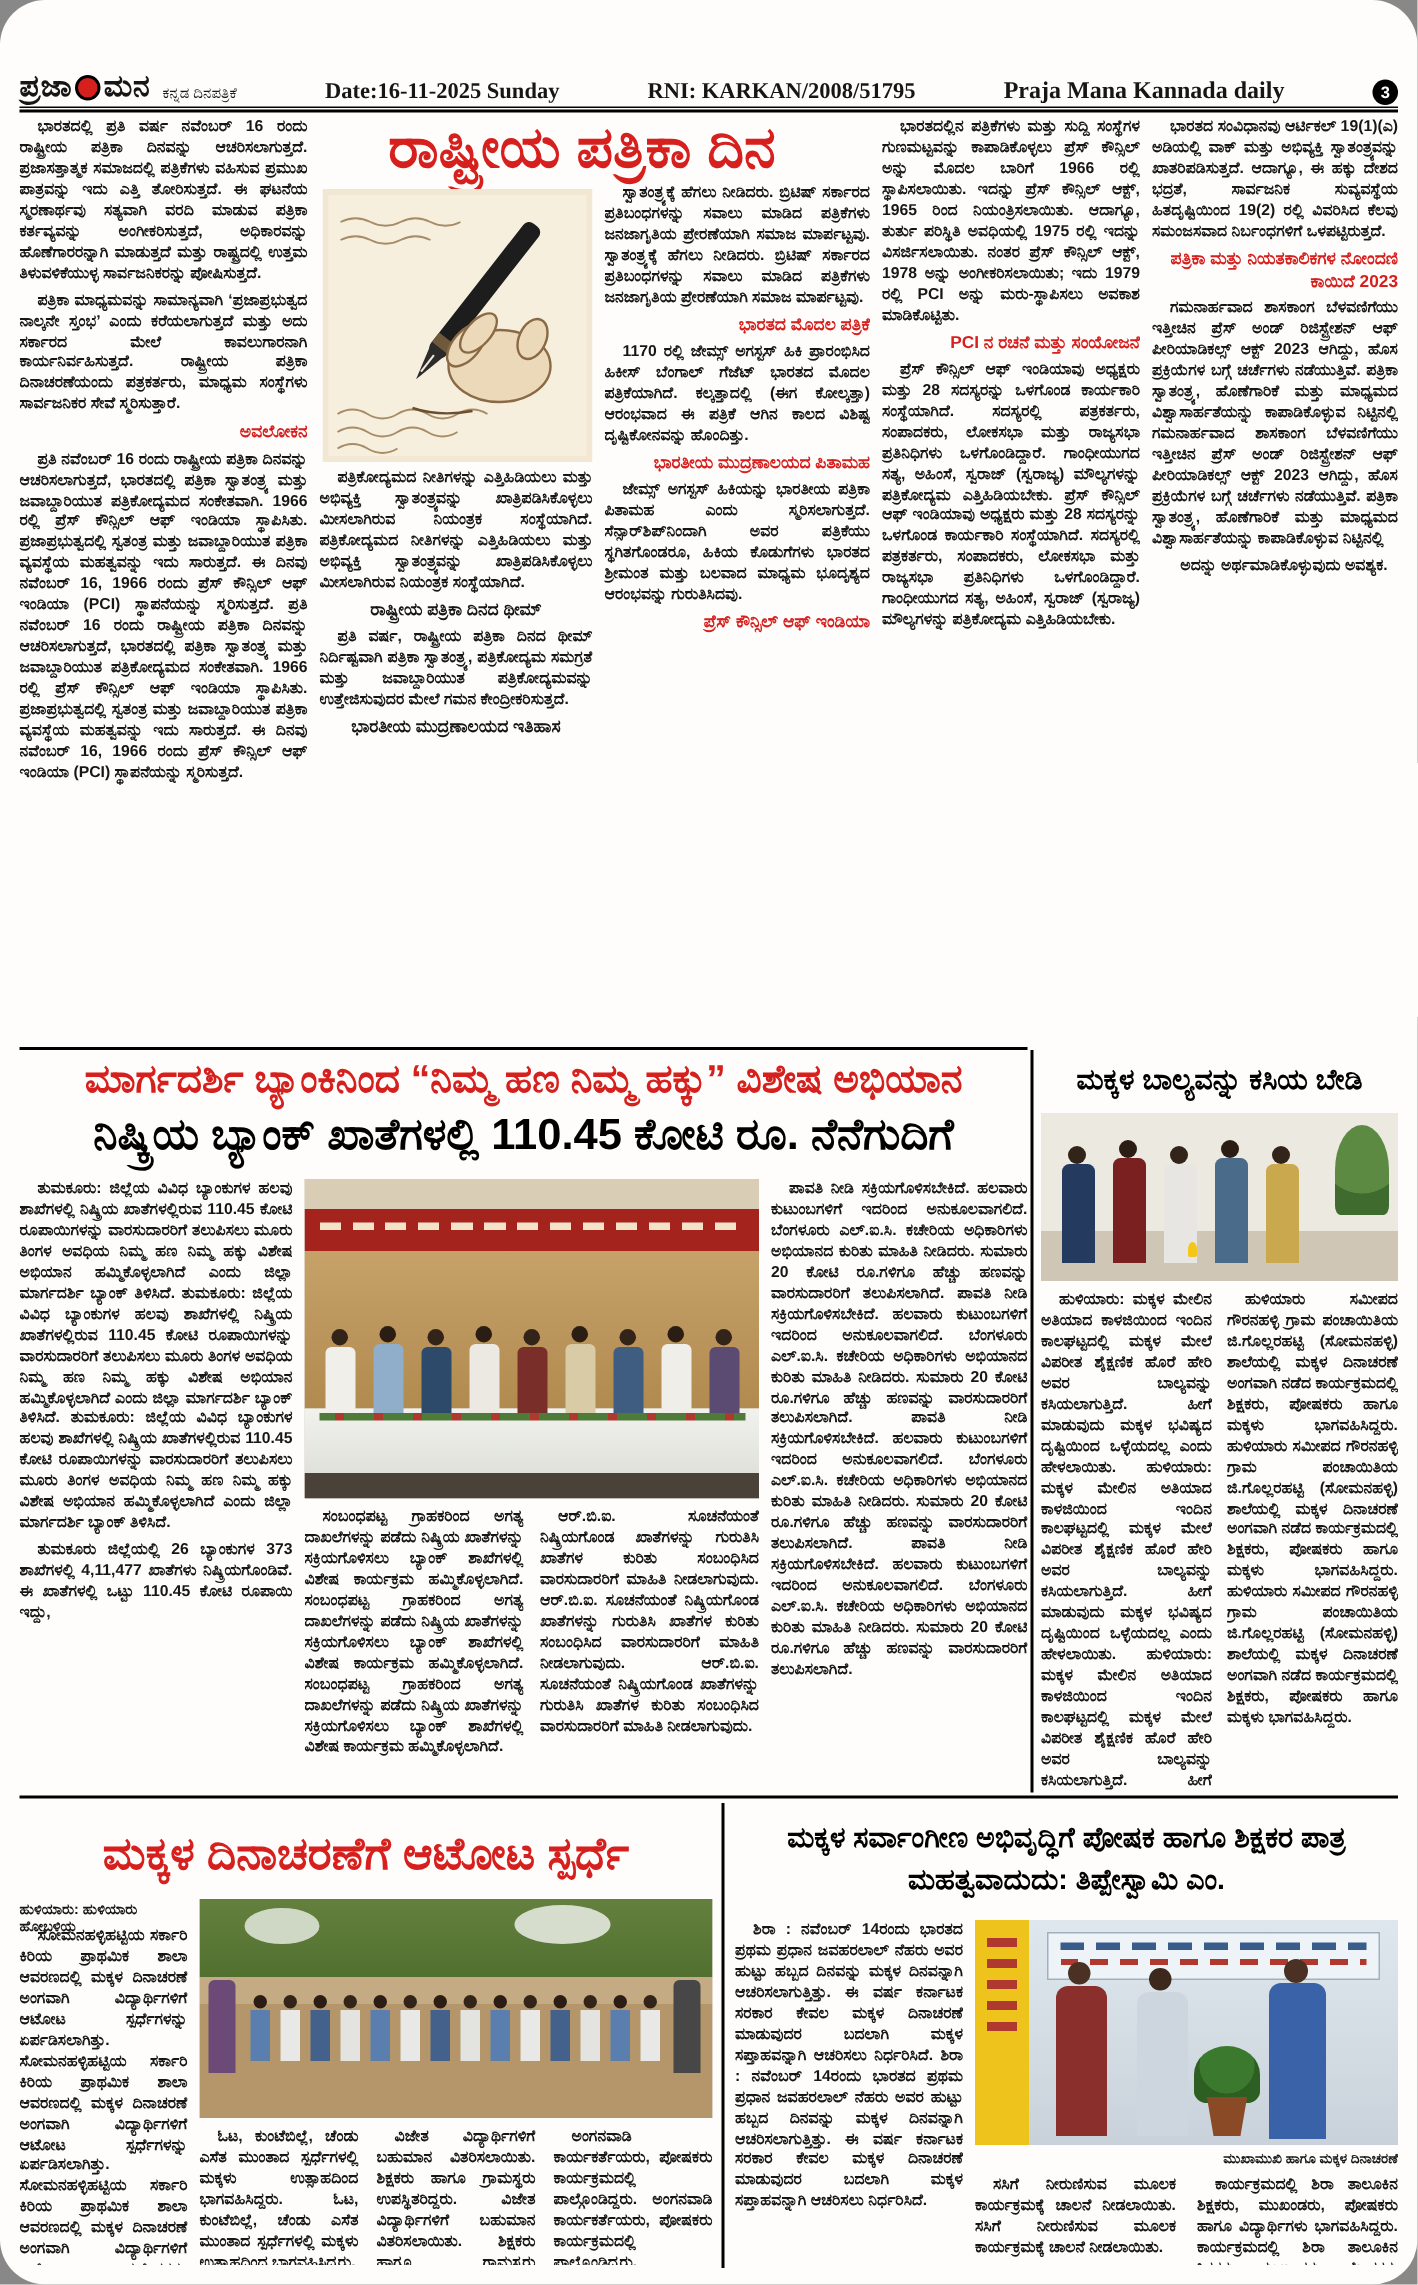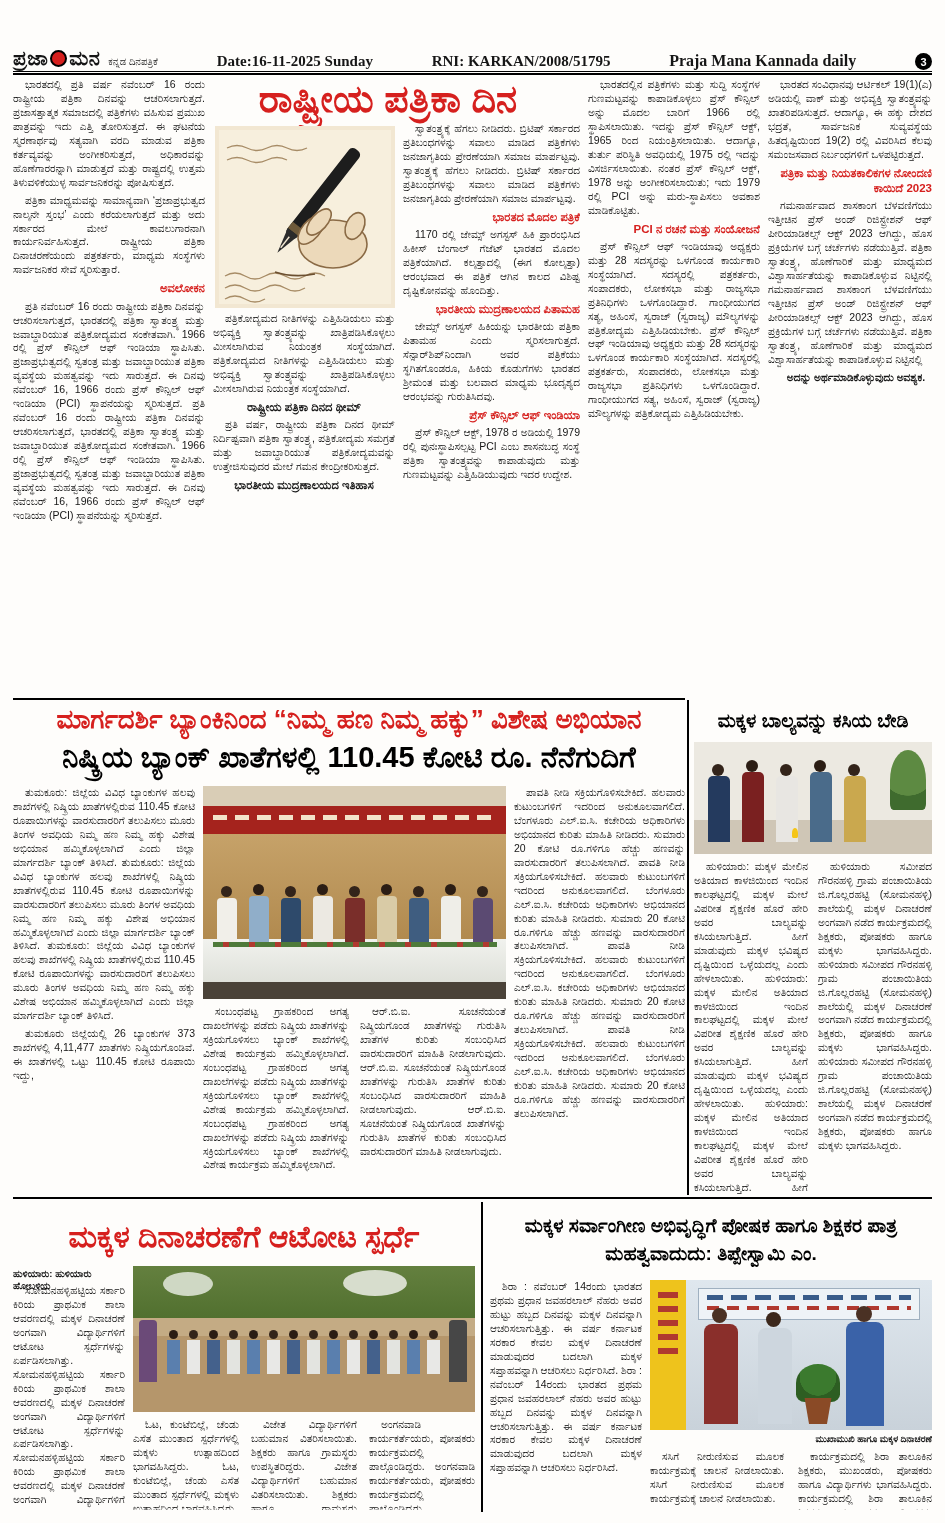--- a/index.html
+++ b/index.html
@@ -1,25 +1,25 @@
 <!DOCTYPE html>
 <html><head>
 <meta charset="utf-8">
 <style>
   :root{ --red:#d6201e; --ink:#161616; }
   html,body{margin:0;padding:0;}
   body{background:#888;}
   .page{position:relative;width:945px;height:1523px;margin:0 auto;background:#fefdfb;
-        font-family:"Liberation Sans",sans-serif;color:var(--ink);overflow:hidden;}
+        font-family:"Liberation Sans",sans-serif;color:var(--ink);overflow:hidden;border-radius:30px;}
   .abs{position:absolute;}
   .rule{background:#000;}
   .vrule{background:#000;width:2px;}
   .body-text{font-size:10.5px;line-height:1.33;text-align:justify;overflow:hidden;
              -webkit-hyphens:auto;word-break:break-word;}
-  .body-text p{margin:0 0 4px 0;text-indent:12px;}
+  .body-text p{margin:0 0 4px 0;text-indent:12px;font-weight:bold;}
   .subhead{font-weight:bold;text-align:center;font-size:11.5px;margin:3px 0;}
   .subhead.red{color:var(--red);text-align:right;}
   .masthead{display:flex;align-items:flex-end;justify-content:space-between;}
   .logo{font-weight:bold;font-size:20px;letter-spacing:.5px;display:flex;align-items:center;gap:2px;}
   .logo .dot{width:13px;height:13px;border-radius:50%;background:var(--red);display:inline-block;
              border:2px solid #000;}
   .tagline{font-size:10px;margin-left:8px;align-self:flex-end;padding-bottom:2px;}
   .mast-serif{font-family:"Liberation Serif",serif;font-weight:bold;font-size:15px;}
   .page-circle{width:17px;height:17px;border-radius:50%;background:#000;color:#fff;
                font-size:11px;font-weight:bold;display:flex;align-items:center;justify-content:center;}
@@ -97,21 +97,20 @@
     <div class="subhead">ಭಾರತೀಯ ಮುದ್ರಣಾಲಯದ ಇತಿಹಾಸ</div>
   </div>
 
   <div class="abs body-text" style="left:403px;top:122px;width:177px;height:574px;">
     <p>ಸ್ವಾತಂತ್ರ್ಯಕ್ಕೆ ಹೆಗಲು ನೀಡಿದರು. ಬ್ರಿಟಿಷ್ ಸರ್ಕಾರದ ಪ್ರತಿಬಂಧಗಳನ್ನು ಸವಾಲು ಮಾಡಿದ ಪತ್ರಿಕೆಗಳು ಜನಜಾಗೃತಿಯ ಪ್ರೇರಣೆಯಾಗಿ ಸಮಾಜ ಮಾರ್ಪಟ್ಟವು. ಸ್ವಾತಂತ್ರ್ಯಕ್ಕೆ ಹೆಗಲು ನೀಡಿದರು. ಬ್ರಿಟಿಷ್ ಸರ್ಕಾರದ ಪ್ರತಿಬಂಧಗಳನ್ನು ಸವಾಲು ಮಾಡಿದ ಪತ್ರಿಕೆಗಳು ಜನಜಾಗೃತಿಯ ಪ್ರೇರಣೆಯಾಗಿ ಸಮಾಜ ಮಾರ್ಪಟ್ಟವು.</p>
     <div class="subhead red">ಭಾರತದ ಮೊದಲ ಪತ್ರಿಕೆ</div>
     <p>1170 ರಲ್ಲಿ ಜೇಮ್ಸ್ ಅಗಸ್ಟಸ್ ಹಿಕಿ ಪ್ರಾರಂಭಿಸಿದ ಹಿಕೀಸ್ ಬೆಂಗಾಲ್ ಗೆಜೆಟ್ ಭಾರತದ ಮೊದಲ ಪತ್ರಿಕೆಯಾಗಿದೆ. ಕಲ್ಕತ್ತಾದಲ್ಲಿ (ಈಗ ಕೋಲ್ಕತ್ತಾ) ಆರಂಭವಾದ ಈ ಪತ್ರಿಕೆ ಆಗಿನ ಕಾಲದ ವಿಶಿಷ್ಟ ದೃಷ್ಟಿಕೋನವನ್ನು ಹೊಂದಿತ್ತು.</p>
     <div class="subhead red">ಭಾರತೀಯ ಮುದ್ರಣಾಲಯದ ಪಿತಾಮಹ</div>
     <p>ಜೇಮ್ಸ್ ಅಗಸ್ಟಸ್ ಹಿಕಿಯನ್ನು ಭಾರತೀಯ ಪತ್ರಿಕಾ ಪಿತಾಮಹ ಎಂದು ಸ್ಮರಿಸಲಾಗುತ್ತದೆ. ಸೆನ್ಸಾರ್‌ಶಿಪ್‌ನಿಂದಾಗಿ ಅವರ ಪತ್ರಿಕೆಯು ಸ್ಥಗಿತಗೊಂಡರೂ, ಹಿಕಿಯ ಕೊಡುಗೆಗಳು ಭಾರತದ ಶ್ರೀಮಂತ ಮತ್ತು ಬಲವಾದ ಮಾಧ್ಯಮ ಭೂದೃಶ್ಯದ ಆರಂಭವನ್ನು ಗುರುತಿಸಿದವು.</p>
     <div class="subhead red">ಪ್ರೆಸ್ ಕೌನ್ಸಿಲ್ ಆಫ್ ಇಂಡಿಯಾ</div>
-    <p>ಪ್ರೆಸ್ ಕೌನ್ಸಿಲ್ ಆಕ್ಟ್, 1978 ರ ಅಡಿಯಲ್ಲಿ 1979 ರಲ್ಲಿ ಪುನಃಸ್ಥಾಪಿಸಲ್ಪಟ್ಟ PCI ಎಂಬ ಶಾಸನಬದ್ಧ ಸಂಸ್ಥೆ ಪತ್ರಿಕಾ ಸ್ವಾತಂತ್ರ್ಯವನ್ನು ಕಾಪಾಡುವುದು ಮತ್ತು ಗುಣಮಟ್ಟವನ್ನು ಎತ್ತಿಹಿಡಿಯುವುದು ಇದರ ಉದ್ದೇಶ.</p>
   </div>
 
   <div class="abs body-text" style="left:588px;top:78px;width:172px;height:618px;">
     <p>ಭಾರತದಲ್ಲಿನ ಪತ್ರಿಕೆಗಳು ಮತ್ತು ಸುದ್ದಿ ಸಂಸ್ಥೆಗಳ ಗುಣಮಟ್ಟವನ್ನು ಕಾಪಾಡಿಕೊಳ್ಳಲು ಪ್ರೆಸ್ ಕೌನ್ಸಿಲ್ ಅನ್ನು ಮೊದಲ ಬಾರಿಗೆ 1966 ರಲ್ಲಿ ಸ್ಥಾಪಿಸಲಾಯಿತು. ಇದನ್ನು ಪ್ರೆಸ್ ಕೌನ್ಸಿಲ್ ಆಕ್ಟ್, 1965 ರಿಂದ ನಿಯಂತ್ರಿಸಲಾಯಿತು. ಆದಾಗ್ಯೂ, ತುರ್ತು ಪರಿಸ್ಥಿತಿ ಅವಧಿಯಲ್ಲಿ 1975 ರಲ್ಲಿ ಇದನ್ನು ವಿಸರ್ಜಿಸಲಾಯಿತು. ನಂತರ ಪ್ರೆಸ್ ಕೌನ್ಸಿಲ್ ಆಕ್ಟ್, 1978 ಅನ್ನು ಅಂಗೀಕರಿಸಲಾಯಿತು; ಇದು 1979 ರಲ್ಲಿ PCI ಅನ್ನು ಮರು-ಸ್ಥಾಪಿಸಲು ಅವಕಾಶ ಮಾಡಿಕೊಟ್ಟಿತು.</p>
     <div class="subhead red">PCI ನ ರಚನೆ ಮತ್ತು ಸಂಯೋಜನೆ</div>
     <p>ಪ್ರೆಸ್ ಕೌನ್ಸಿಲ್ ಆಫ್ ಇಂಡಿಯಾವು ಅಧ್ಯಕ್ಷರು ಮತ್ತು 28 ಸದಸ್ಯರನ್ನು ಒಳಗೊಂಡ ಕಾರ್ಯಕಾರಿ ಸಂಸ್ಥೆಯಾಗಿದೆ. ಸದಸ್ಯರಲ್ಲಿ ಪತ್ರಕರ್ತರು, ಸಂಪಾದಕರು, ಲೋಕಸಭಾ ಮತ್ತು ರಾಜ್ಯಸಭಾ ಪ್ರತಿನಿಧಿಗಳು ಒಳಗೊಂಡಿದ್ದಾರೆ. ಗಾಂಧೀಯುಗದ ಸತ್ಯ, ಅಹಿಂಸೆ, ಸ್ವರಾಜ್ (ಸ್ವರಾಜ್ಯ) ಮೌಲ್ಯಗಳನ್ನು ಪತ್ರಿಕೋದ್ಯಮ ಎತ್ತಿಹಿಡಿಯಬೇಕು. ಪ್ರೆಸ್ ಕೌನ್ಸಿಲ್ ಆಫ್ ಇಂಡಿಯಾವು ಅಧ್ಯಕ್ಷರು ಮತ್ತು 28 ಸದಸ್ಯರನ್ನು ಒಳಗೊಂಡ ಕಾರ್ಯಕಾರಿ ಸಂಸ್ಥೆಯಾಗಿದೆ. ಸದಸ್ಯರಲ್ಲಿ ಪತ್ರಕರ್ತರು, ಸಂಪಾದಕರು, ಲೋಕಸಭಾ ಮತ್ತು ರಾಜ್ಯಸಭಾ ಪ್ರತಿನಿಧಿಗಳು ಒಳಗೊಂಡಿದ್ದಾರೆ. ಗಾಂಧೀಯುಗದ ಸತ್ಯ, ಅಹಿಂಸೆ, ಸ್ವರಾಜ್ (ಸ್ವರಾಜ್ಯ) ಮೌಲ್ಯಗಳನ್ನು ಪತ್ರಿಕೋದ್ಯಮ ಎತ್ತಿಹಿಡಿಯಬೇಕು.</p>
   </div>
 
   <div class="abs body-text" style="left:768px;top:78px;width:164px;height:618px;">
     <p>ಭಾರತದ ಸಂವಿಧಾನವು ಆರ್ಟಿಕಲ್ 19(1)(ಎ) ಅಡಿಯಲ್ಲಿ ವಾಕ್ ಮತ್ತು ಅಭಿವ್ಯಕ್ತಿ ಸ್ವಾತಂತ್ರ್ಯವನ್ನು ಖಾತರಿಪಡಿಸುತ್ತದೆ. ಆದಾಗ್ಯೂ, ಈ ಹಕ್ಕು ದೇಶದ ಭದ್ರತೆ, ಸಾರ್ವಜನಿಕ ಸುವ್ಯವಸ್ಥೆಯ ಹಿತದೃಷ್ಟಿಯಿಂದ 19(2) ರಲ್ಲಿ ವಿವರಿಸಿದ ಕೆಲವು ಸಮಂಜಸವಾದ ನಿರ್ಬಂಧಗಳಿಗೆ ಒಳಪಟ್ಟಿರುತ್ತದೆ.</p>

